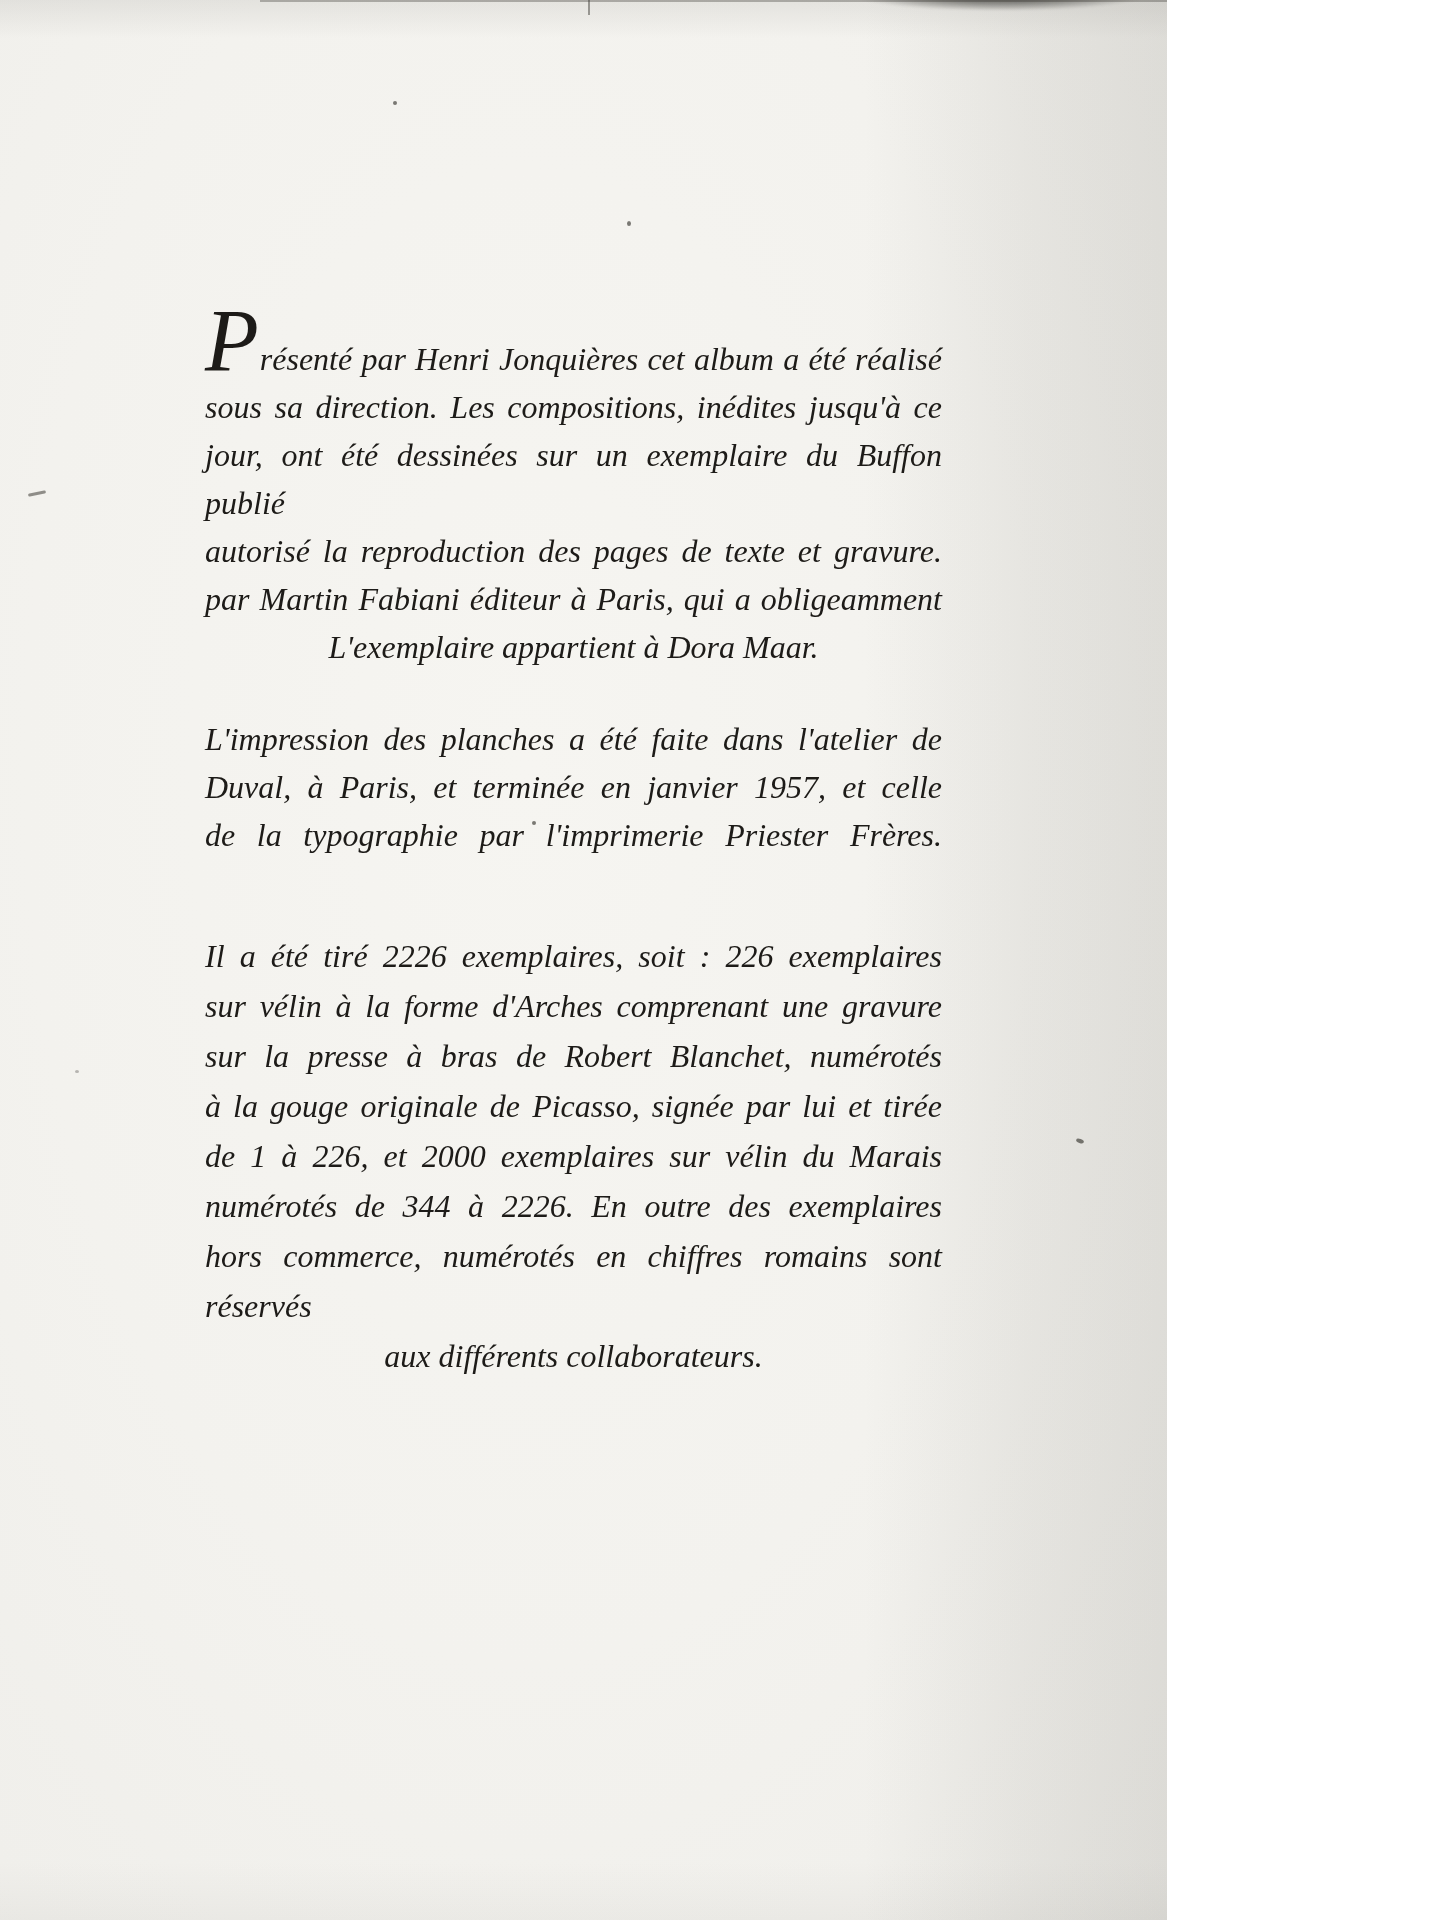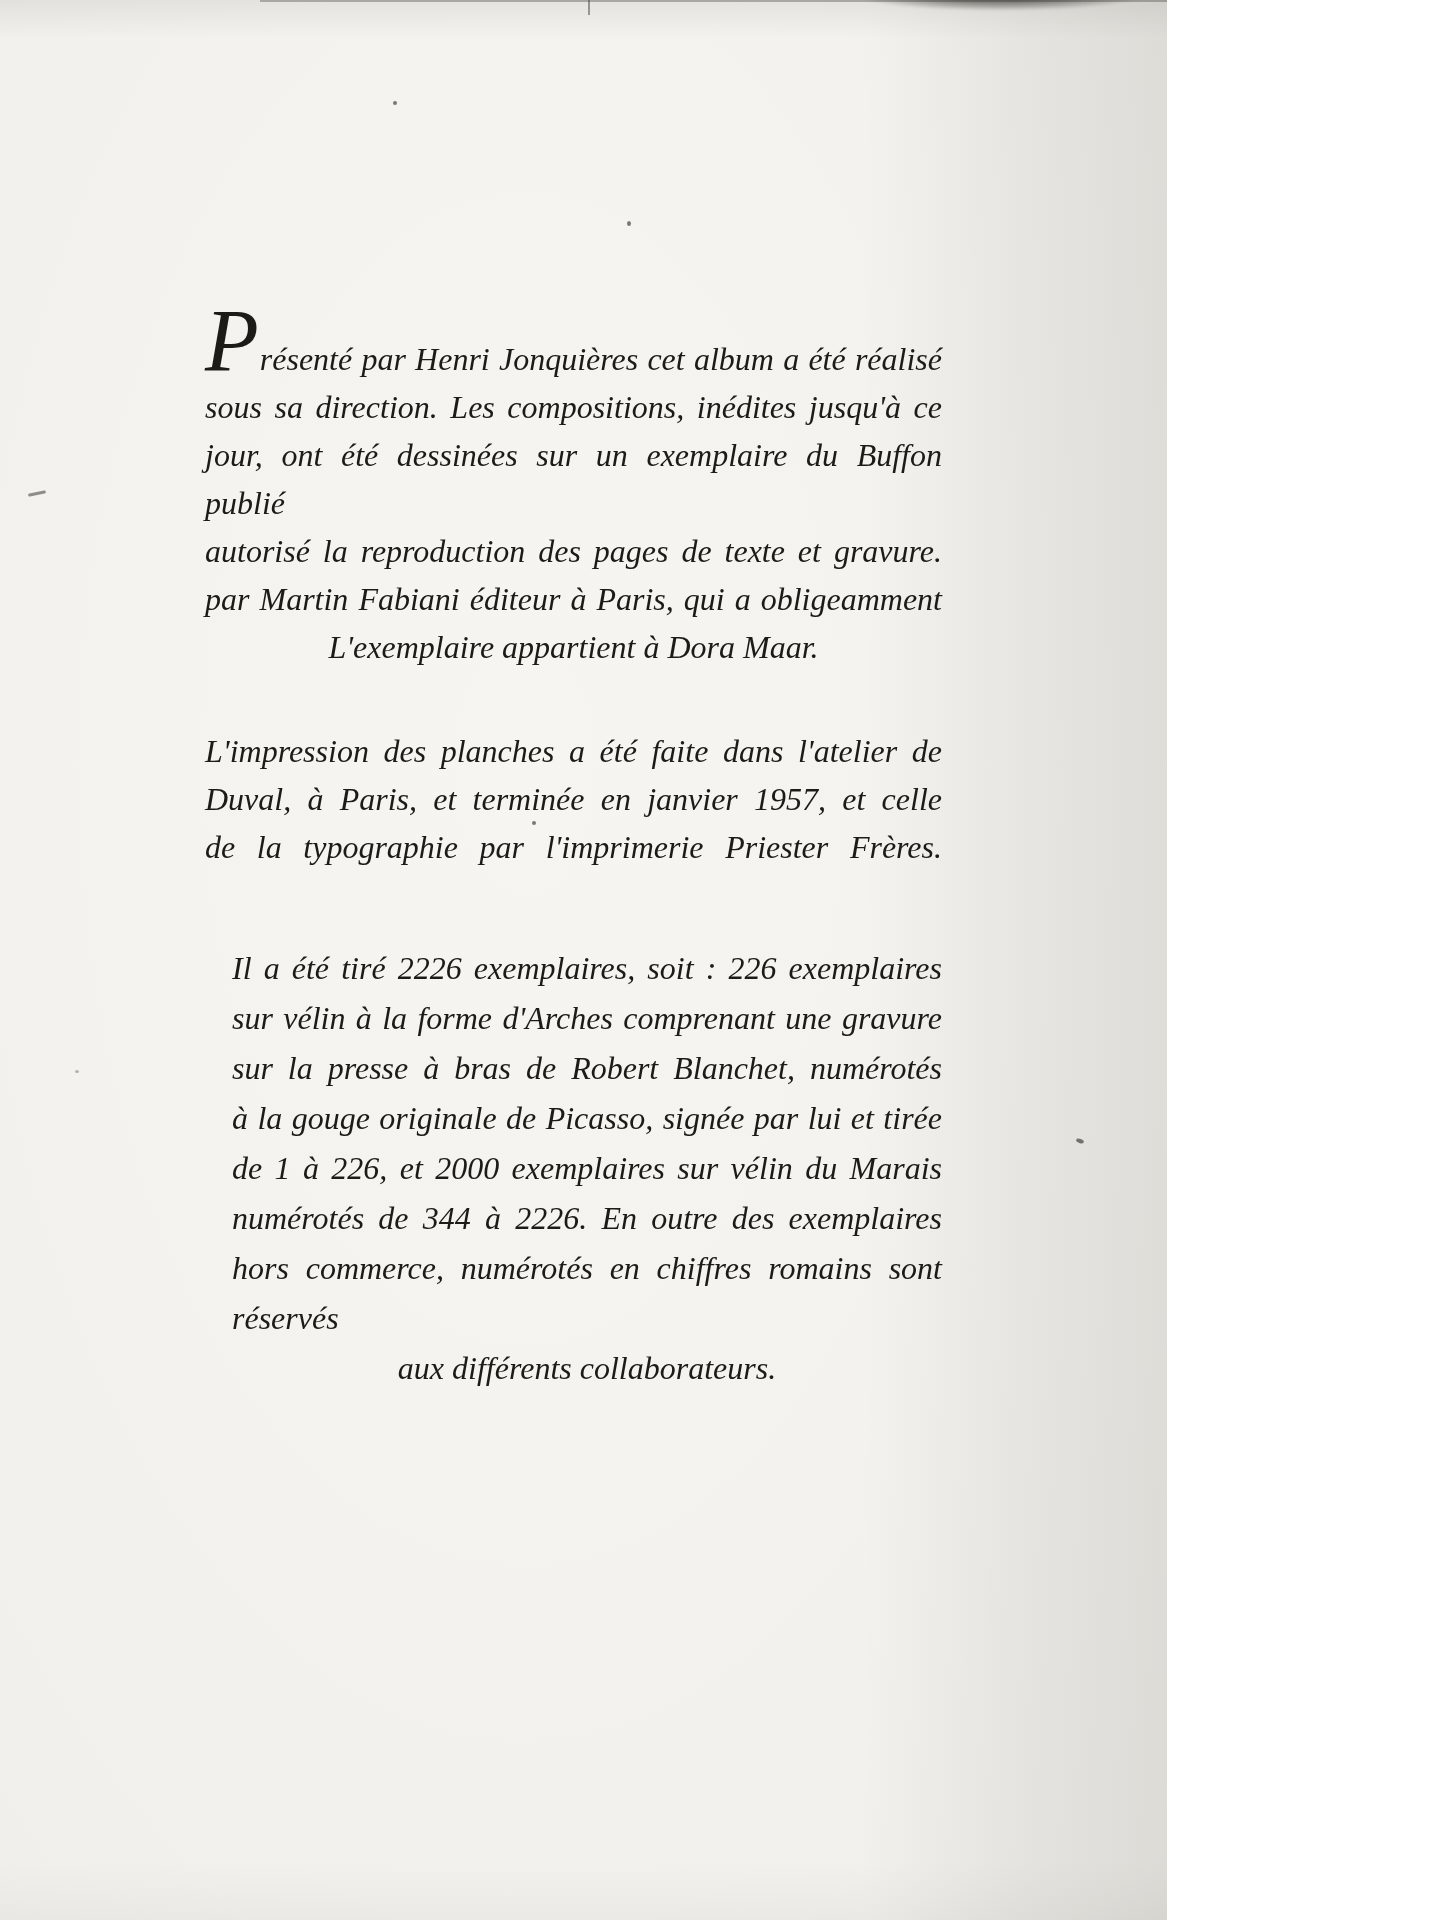--- a/index.html
+++ b/index.html
@@ -57,22 +57,22 @@
     position: absolute;
     left: 205px;
     top: 335px;
     width: 737px;
     font-style: italic;
     font-size: 32px;
     line-height: 48px;
     color: #1d1b18;
   }
   .para { margin: 0; }
-  .para-2 { margin-top: 56px; }
-  .para-3 { margin-top: 72px; line-height: 50px; margin-left: 27px; }
+  .para-2 { margin-top: 44px; }
+  .para-3 { margin-top: 72px; line-height: 50px; }
   .line {
     text-align: justify;
     text-align-last: justify;
     white-space: normal;
   }
   .line.center {
     text-align: center;
     text-align-last: center;
   }
   .initial {

